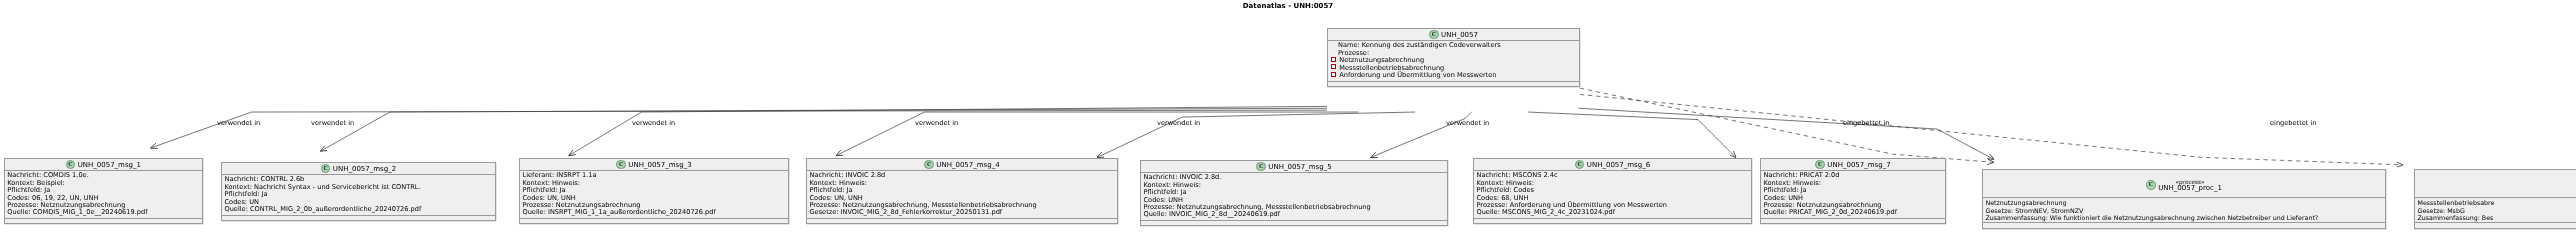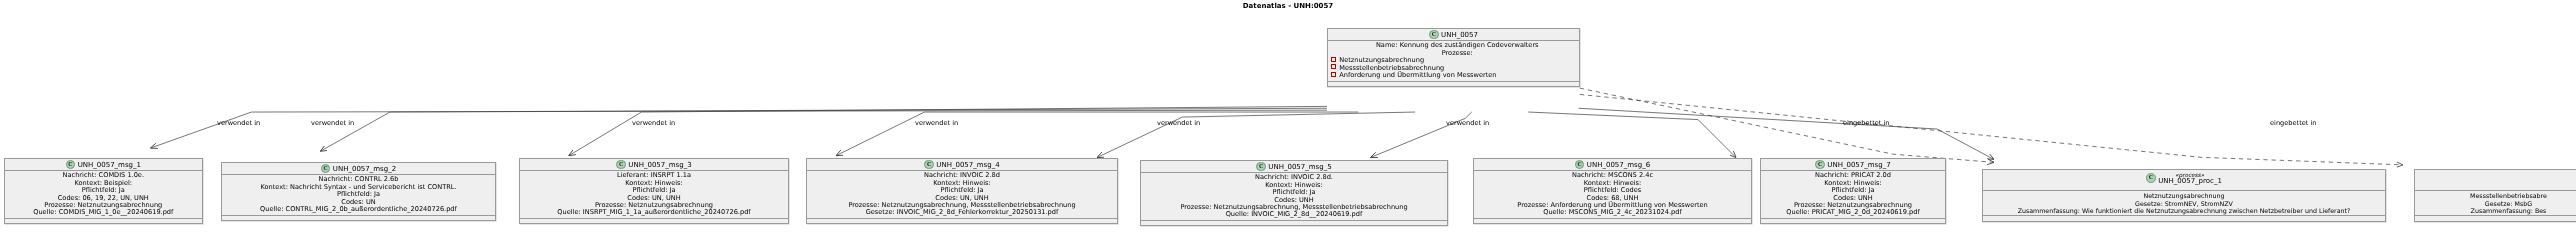--- a/index.html
+++ b/index.html
@@ -54,23 +54,23 @@
     height: 12px;
     line-height: 12px;
     text-align: center;
     border-bottom: 0.6px solid #9a9a9a;
     font-size: 7px;
     white-space: nowrap;
     padding: 0 2.5px;
     box-sizing: border-box;
   }
   .node-header.tall {
-    height: 21px;
+    height: 28px;
     line-height: 1.05;
-    padding-top: 2px;
+    padding-top: 9px;
   }
   .c-badge {
     display: inline-block;
     width: 7.5px;
     height: 7.5px;
     border-radius: 50%;
     background: #add1b2;
     border: 0.6px solid #6b9a77;
     color: #11301a;
     font-size: 5.3px;
@@ -94,21 +94,21 @@
     font-size: 5.7px;
     font-style: italic;
     color: #000;
   }
   .hdr-name { display: inline-block; vertical-align: middle; }
   .node-body {
     padding: 1.3px 2.5px 1.3px 2.5px;
     font-size: 6.6px;
     line-height: 7.4px;
   }
-  .node-body .line { white-space: nowrap; text-align: center; }
+  .node-body .line { white-space: nowrap; }
   .node-footer {
     height: 4.4px;
     border-top: 0.6px solid #9a9a9a;
     background: #efefef;
   }
   .bullet-line {
     white-space: nowrap;
     padding-left: 0.6px;
   }
   .sq {

